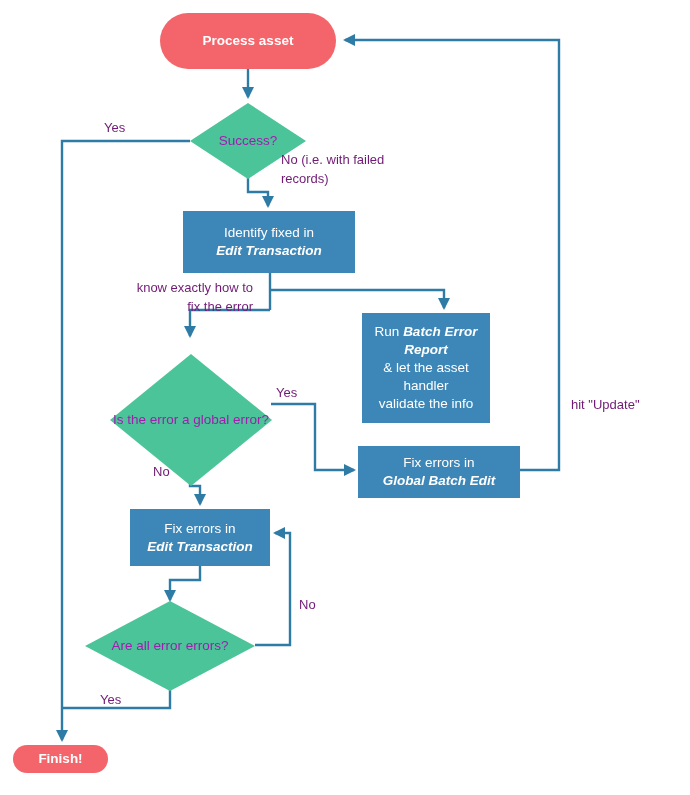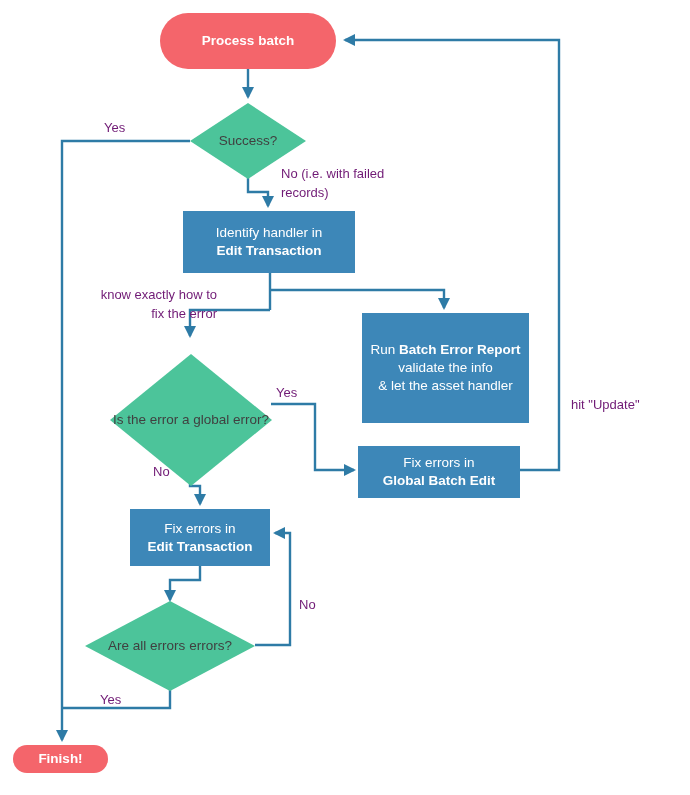--- a/index.html
+++ b/index.html
@@ -37,20 +37,21 @@
   .node .lines {
     width: 100%;
     padding: 0 6px;
     box-sizing: border-box;
   }
   .node .ln {
     display: block;
   }
   .node .bold {
     font-weight: bold;
+    font-style: italic;
   }
   .terminator {
     background: #f4656b;
     border-radius: 28px;
     font-size: 13.5px;
     font-weight: bold;
   }
   .process {
     background: #3d87b8;
     font-size: 13.5px;
@@ -68,21 +69,21 @@
   .decision-label {
     position: absolute;
     left: 0;
     top: 0;
     width: 100%;
     height: 100%;
     display: flex;
     align-items: center;
     justify-content: center;
     text-align: center;
-    color: #404040;
+    color: #a21caf;
     font-size: 13.5px;
     line-height: 1.35;
   }
   .edge-label {
     position: absolute;
     color: #701a75;
     font-size: 13px;
     line-height: 1.45;
     white-space: pre-line;
   }
@@ -124,47 +125,47 @@
       <path d="M 200 566 L 200 580 L 170 580 L 170 600" marker-end="url(#arrow)"></path>
 
       <path d="M 255 645 L 290 645 L 290 533 L 275 533" marker-end="url(#arrow)"></path>
 
       <path d="M 170 690 L 170 708 L 62 708"></path>
     </g>
   </svg>
 
   <div class="node terminator" style="left:160px; top:13px; width:176px; height:56px;">
     <span class="lines">
-      <span class="ln">Process batch</span>
+      <span class="ln">Process asset</span>
     </span>
   </div>
 
   <div class="decision-wrap" style="left:190px; top:103px; width:116px; height:76px;">
     <svg class="decision-shape" viewBox="0 0 116 76" preserveAspectRatio="none">
       <polygon points="58,0 116,38 58,76 0,38" fill="#4cc49a"></polygon>
     </svg>
     <div class="decision-label">
       <span class="lines">
         <span class="ln">Success?</span>
       </span>
     </div>
   </div>
 
   <div class="node process" style="left:183px; top:211px; width:172px; height:62px;">
     <span class="lines">
-      <span class="ln">Identify handler in</span>
+      <span class="ln">Identify fixed in</span>
       <span class="ln bold">Edit Transaction</span>
     </span>
   </div>
 
-  <div class="node process" style="left:362px; top:313px; width:167px; height:110px;">
+  <div class="node process" style="left:362px; top:313px; width:128px; height:110px;">
     <span class="lines">
       <span class="ln"><span>Run </span><span class="bold">Batch Error Report</span></span>
+      <span class="ln">&amp; let the asset handler</span>
       <span class="ln">validate the info</span>
-      <span class="ln">&amp; let the asset handler</span>
     </span>
   </div>
 
   <div class="decision-wrap" style="left:110px; top:354px; width:162px; height:132px;">
     <svg class="decision-shape" viewBox="0 0 162 132" preserveAspectRatio="none">
       <polygon points="81,0 162,66 81,132 0,66" fill="#4cc49a"></polygon>
     </svg>
     <div class="decision-label">
       <span class="lines">
         <span class="ln">Is the error a</span>
@@ -186,38 +187,38 @@
       <span class="ln bold">Edit Transaction</span>
     </span>
   </div>
 
   <div class="decision-wrap" style="left:85px; top:601px; width:170px; height:90px;">
     <svg class="decision-shape" viewBox="0 0 170 90" preserveAspectRatio="none">
       <polygon points="85,0 170,45 85,90 0,45" fill="#4cc49a"></polygon>
     </svg>
     <div class="decision-label">
       <span class="lines">
-        <span class="ln">Are all errors</span>
+        <span class="ln">Are all error</span>
         <span class="ln">errors?</span>
       </span>
     </div>
   </div>
 
   <div class="node terminator" style="left:13px; top:745px; width:95px; height:28px; border-radius:21px;">
     <span class="lines">
       <span class="ln">Finish!</span>
     </span>
   </div>
 
   <div class="edge-label" style="left:104px; top:119px;">Yes</div>
 
-  <div class="edge-label" style="left:281px; top:165px; width:130px;">No (i.e. with failed
+  <div class="edge-label" style="left:281px; top:151px; width:130px;">No (i.e. with failed
 records)</div>
 
-  <div class="edge-label right" style="left:60px; top:286px; width:157px;">know exactly how to
+  <div class="edge-label right" style="left:60px; top:279px; width:157px;padding-left:36px;">know exactly how to
 fix the error</div>
 
 
   <div class="edge-label" style="left:276px; top:384px;">Yes</div>
 
   <div class="edge-label" style="left:153px; top:463px;">No</div>
 
   <div class="edge-label" style="left:571px; top:396px;">hit "Update"</div>
 
   <div class="edge-label" style="left:299px; top:596px;">No</div>

